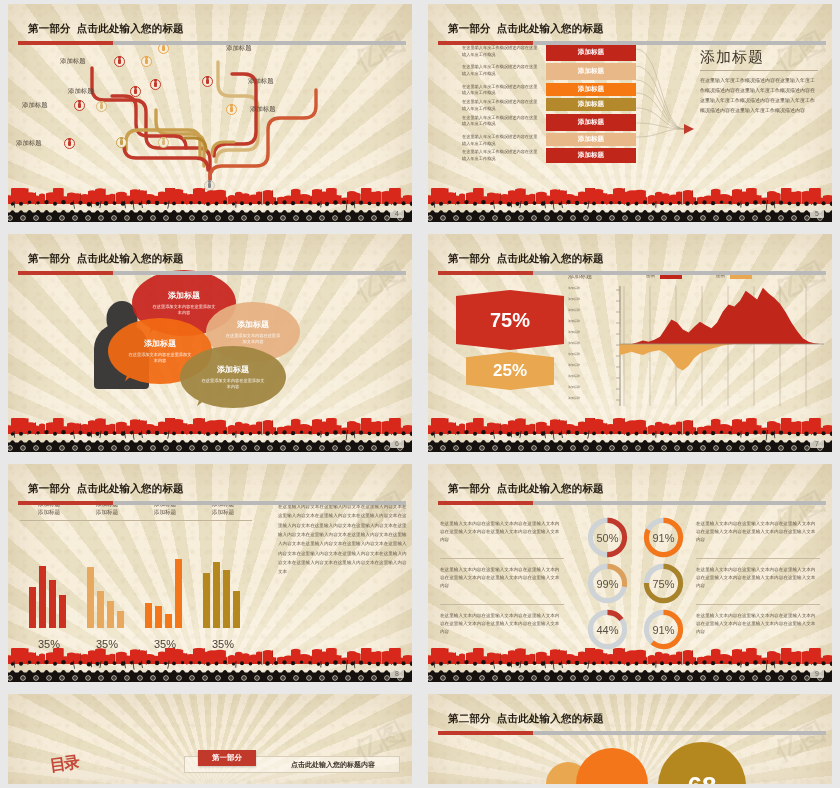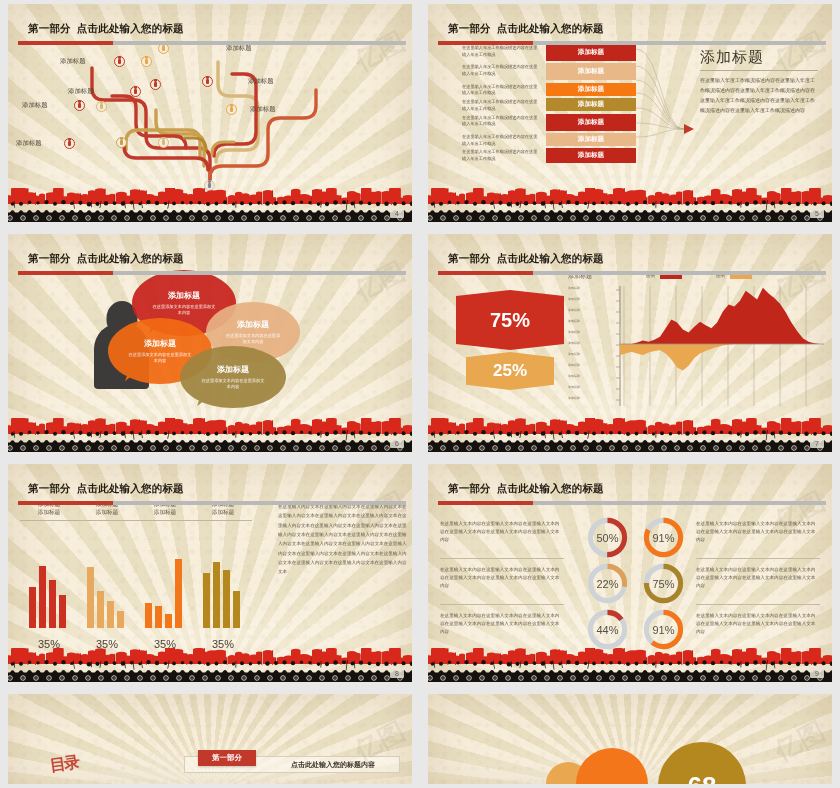--- a/index.html
+++ b/index.html
@@ -1718,21 +1718,21 @@
               <circle cx="22" cy="22" r="17.5" fill="none" stroke="#cdd3d6" stroke-width="5.2"></circle>
               <circle cx="22" cy="22" r="17.5" fill="none" stroke="#f4761a" stroke-width="5.2" stroke-dasharray="90.16 109.96" transform="rotate(-90 22 22)" stroke-linecap="butt"></circle>
             </svg><div class="val">91%</div></div>
           <div class="s9rule" style="left: 12px; width: 124px; top: 60px;"></div>
           <div class="s9rule" style="left: 268px; width: 124px; top: 60px;"></div>
           <div class="s9txt" style="left: 12px; top: 68px;">在这里输入文本内容在这里输入文本内容在这里输入文本内容在这里输入文本内容在这里输入文本内容在这里输入文本内容</div>
           <div class="s9txt" style="left: 268px; top: 68px;">在这里输入文本内容在这里输入文本内容在这里输入文本内容在这里输入文本内容在这里输入文本内容在这里输入文本内容</div>
           <div class="donut" style="left: 158px; top: 64px;"><svg viewBox="0 0 44 44" width="43" height="43">
               <circle cx="22" cy="22" r="17.5" fill="none" stroke="#cdd3d6" stroke-width="5.2"></circle>
               <circle cx="22" cy="22" r="17.5" fill="none" stroke="#dda05a" stroke-width="5.2" stroke-dasharray="30.79 109.96" transform="rotate(-90 22 22)" stroke-linecap="butt"></circle>
-            </svg><div class="val">22%</div></div>
+            </svg><div class="val">99%</div></div>
           <div class="donut" style="left: 214px; top: 64px;"><svg viewBox="0 0 44 44" width="43" height="43">
               <circle cx="22" cy="22" r="17.5" fill="none" stroke="#cdd3d6" stroke-width="5.2"></circle>
               <circle cx="22" cy="22" r="17.5" fill="none" stroke="#a8832a" stroke-width="5.2" stroke-dasharray="82.47 109.96" transform="rotate(-90 22 22)" stroke-linecap="butt"></circle>
             </svg><div class="val">75%</div></div>
           <div class="s9rule" style="left: 12px; width: 124px; top: 106px;"></div>
           <div class="s9rule" style="left: 268px; width: 124px; top: 106px;"></div>
           <div class="s9txt" style="left: 12px; top: 114px;">在这里输入文本内容在这里输入文本内容在这里输入文本内容在这里输入文本内容在这里输入文本内容在这里输入文本内容</div>
           <div class="s9txt" style="left: 268px; top: 114px;">在这里输入文本内容在这里输入文本内容在这里输入文本内容在这里输入文本内容在这里输入文本内容在这里输入文本内容</div>
           <div class="donut" style="left: 158px; top: 110px;"><svg viewBox="0 0 44 44" width="43" height="43">
               <circle cx="22" cy="22" r="17.5" fill="none" stroke="#cdd3d6" stroke-width="5.2"></circle>
@@ -2015,20 +2015,24 @@
           <div class="ag-bar">点击此处输入您的标题内容</div>
           <div class="ag-badge">第一部分</div>
         </div>
         <div class="wm">亿图</div>
         <div class="vignette"></div>
       </div>
     </div>
     <div class="slide" style="height: 98px;">
       <div class="canvas" style="height: 90px;">
         <div class="rays"></div>
+        <div class="hdr">
+          <div class="hdr-title"><span class="part">第二部分</span><span>点击此处输入您的标题</span></div>
+          <div class="hdr-rule"></div>
+        </div>
         <div class="stage" style="bottom: 0px;">
           <div class="circ-big" style="left: 118px; top: 34px; width: 44px; height: 44px; background: rgb(233, 167, 79);"></div>
           <div class="circ-big" style="left: 148px; top: 20px; width: 72px; height: 72px; background: rgb(244, 118, 26);"></div>
           <div class="circ-big" style="left: 230px; top: 14px; width: 88px; height: 88px; background: rgb(181, 135, 31);">68</div>
         </div>
         <div class="wm">亿图</div>
         <div class="vignette"></div>
       </div>
     </div>
   </div>

